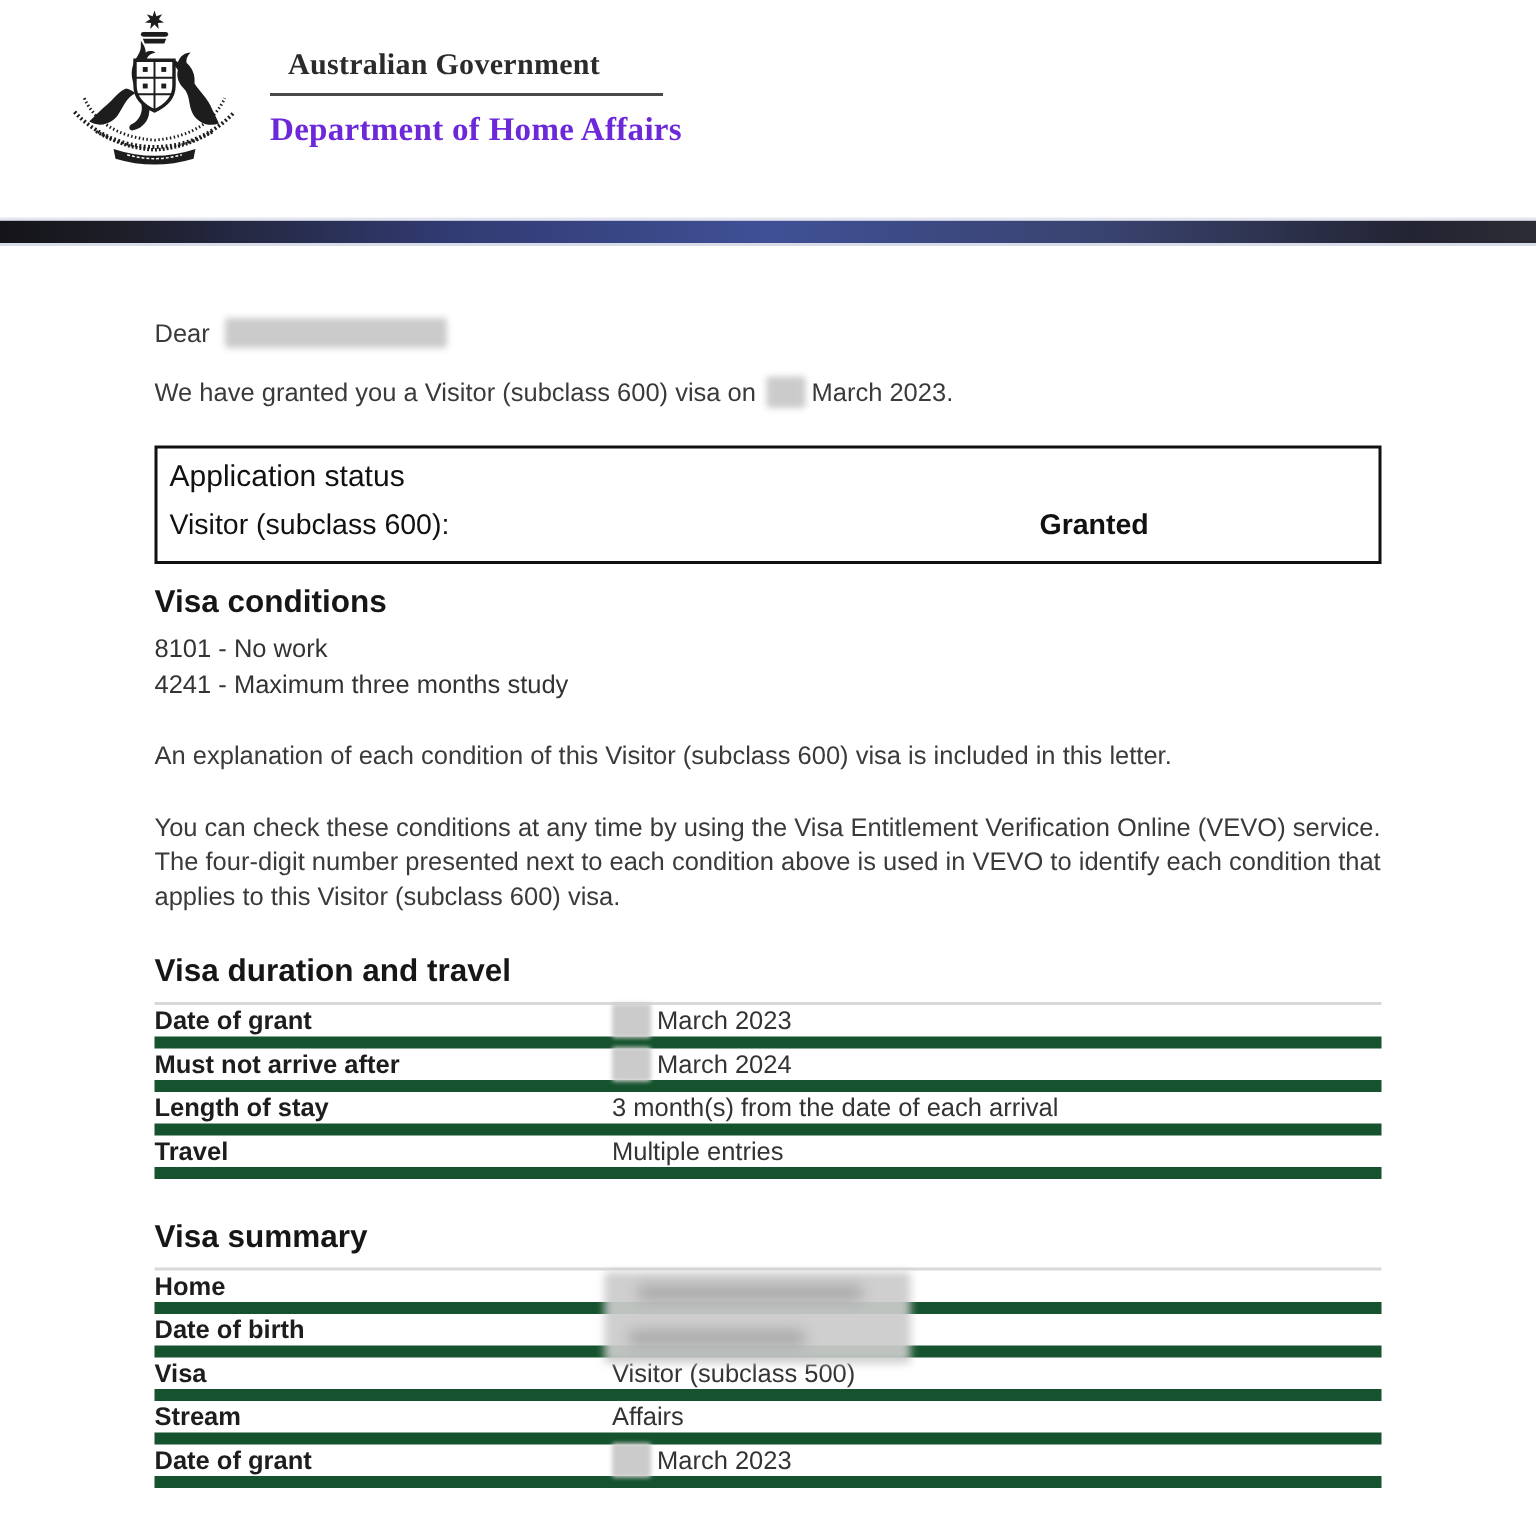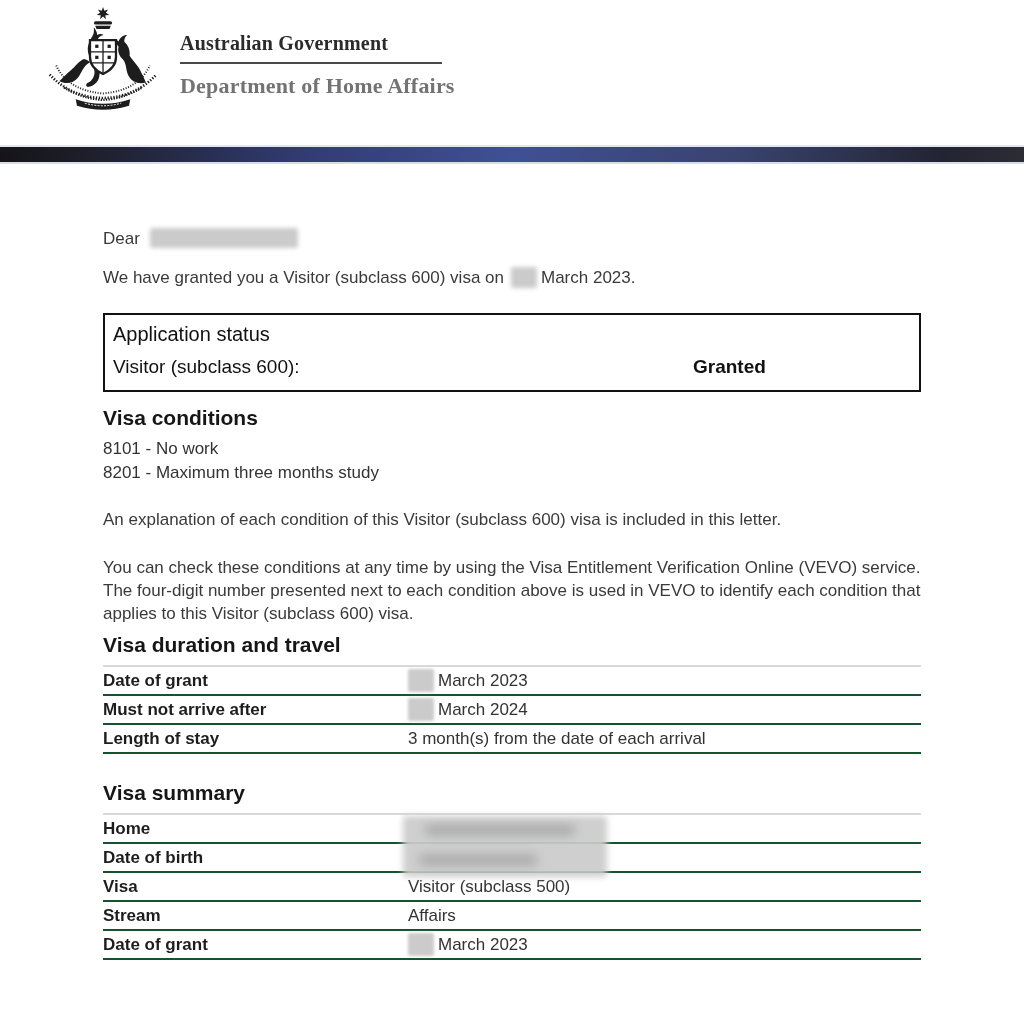--- a/index.html
+++ b/index.html
@@ -6,35 +6,35 @@
   html,body { background:#ffffff; }
   .page {
     position:relative; width:1024px; height:1019px; background:#ffffff;
     font-family:"Liberation Sans", sans-serif; overflow:hidden;
   }
 
   
   .header { position:absolute; top:4px; left:38px; display:flex; }
   .coa { width:130px; height:108px; }
   .gov-text { margin-left:12px; padding-top:28px; }
-  .gov-line1 { font-family:"Liberation Serif", serif; font-weight:bold; font-size:20px; color:#2b2b2b; letter-spacing:0.2px; }
+  .gov-line1 { font-family:"Liberation Serif", serif; font-weight:bold; font-size:20px; color:#2b2b2b; letter-spacing:0.2px;margin-left:12px; }
   .gov-rule  { width:262px; height:2px; background:#4a4a4a; margin:7px 0 9px 0; }
-  .gov-line2 { font-family:"Liberation Serif", serif; font-weight:bold; font-size:22px; color:#737373; letter-spacing:0.2px; }
+  .gov-line2 { font-family:"Liberation Serif", serif; font-weight:bold; font-size:22px; color:#6d28d9; letter-spacing:0.2px; }
 
   
   .brand-bar {
     position:absolute; top:145px; left:0; width:1024px; height:19px;
     border-top:2px solid #e3e6f0; border-bottom:2px solid #d8dce8;
     background:linear-gradient(to right,
       #141419 0%, #1d1e28 8%, #323c74 30%, #3f5095 50%,
       #39436f 72%, #232432 92%, #2c2c35 100%);
   }
 
   
-  .main { position:absolute; top:216px; left:103px; width:818px; color:#363636; font-size:17px; }
+  .main { position:absolute; top:200px; left:103px; width:818px; color:#363636; font-size:17px; }
 
   .salutation { margin-top:12px; line-height:22px; color:#3a3a3a; }
   .intro      { margin-top:17px; line-height:22px; color:#3a3a3a; }
 
   .blur {
     display:inline-block; background:#cbcbcb; filter:blur(2px);
     border-radius:2px; vertical-align:middle;
   }
   .blur-name-long { width:148px; height:20px; margin-left:10px; margin-top:-3px; }
   .blur-date      { width:26px; height:21px; margin:0 4px 2px 7px; }
@@ -42,31 +42,31 @@
 
   .status-box {
     margin-top:23px; border:2.5px solid #111111; width:818px; height:79px;
     padding:7px 10px 0 8px; color:#111111;
   }
   .status-title { font-weight:normal; font-size:20px; line-height:24px; }
   .status-row   { position:relative; margin-top:9px; font-size:19px; line-height:24px; }
   .status-value { position:absolute; left:580px; top:0; font-weight:bold; }
 
   .h2 { margin-top:15px; font-size:21px; font-weight:bold; color:#161616; line-height:22px; }
-  .h2.duration { margin-top:9px; }
+  .h2.duration { margin-top:28px; }
   .h2.summary  { margin-top:28px; }
 
   .cond-list { margin-top:8px; }
   .cond { line-height:24px; color:#333333; }
 
   .para { margin-top:23px; line-height:23px; color:#3a3a3a; width:818px; }
   .para.vevo { margin-top:25px; }
 
   .tbl { margin-top:9px; border-top:2px solid #d9d9d9; width:818px; }
-  .tr  { display:flex; align-items:center; height:29px; border-bottom:2px solid #14532d; }
+  .tr  { display:flex; align-items:center; height:29px; border-bottom:8px solid #14532d; }
   .th  { width:305px; font-weight:bold; color:#1d1d1d; font-size:17px; }
   .td  { flex:1; display:flex; align-items:center; color:#333333; font-size:17px; }
 
   .tbl-summary { position:relative; }
   .big-blur {
     position:absolute; left:300px; top:1px; width:204px; height:61px;
     background:rgba(203,203,203,0.93); filter:blur(3px); border-radius:3px; z-index:2;
   }
   .smudge { position:absolute; background:#a6a6a6; filter:blur(4px); height:10px; border-radius:4px; }
   .smudge-1 { top:9px;  left:22px; width:150px; }
@@ -124,21 +124,21 @@
       <div class="status-title">Application status</div>
       <div class="status-row">
         <span>Visitor (subclass 600):</span>
         <span class="status-value">Granted</span>
       </div>
     </div>
 
     <div class="h2">Visa conditions</div>
     <div class="cond-list">
       <div class="cond">8101 - No work</div>
-      <div class="cond">8201 - Maximum three months study</div>
+      <div class="cond">4241 - Maximum three months study</div>
     </div>
 
     <p class="para">An explanation of each condition of this Visitor (subclass 600) visa is included in this letter.</p>
     <p class="para vevo">You can check these conditions at any time by using the Visa Entitlement Verification Online (VEVO) service. The four-digit number presented next to each condition above is used in VEVO to identify each condition that applies to this Visitor (subclass 600) visa.</p>
 
     <div class="h2 duration">Visa duration and travel</div>
     <div class="tbl">
       <div class="tr">
         <div class="th">Date of grant</div>
         <div class="td">
@@ -150,20 +150,24 @@
         <div class="th">Must not arrive after</div>
         <div class="td">
             <span class="blur blur-cell-date"></span>
             <span>March 2024</span>
           </div>
       </div>
       <div class="tr">
         <div class="th">Length of stay</div>
         <div class="td">3 month(s) from the date of each arrival</div>
       </div>
+      <div class="tr">
+        <div class="th">Travel</div>
+        <div class="td">Multiple entries</div>
+      </div>
     </div>
 
     <div class="h2 summary">Visa summary</div>
     <div class="tbl tbl-summary">
       <div class="big-blur">
         <span class="smudge smudge-1"></span>
         <span class="smudge smudge-2"></span>
       </div>
       <div class="tr">
         <div class="th">Home</div>

